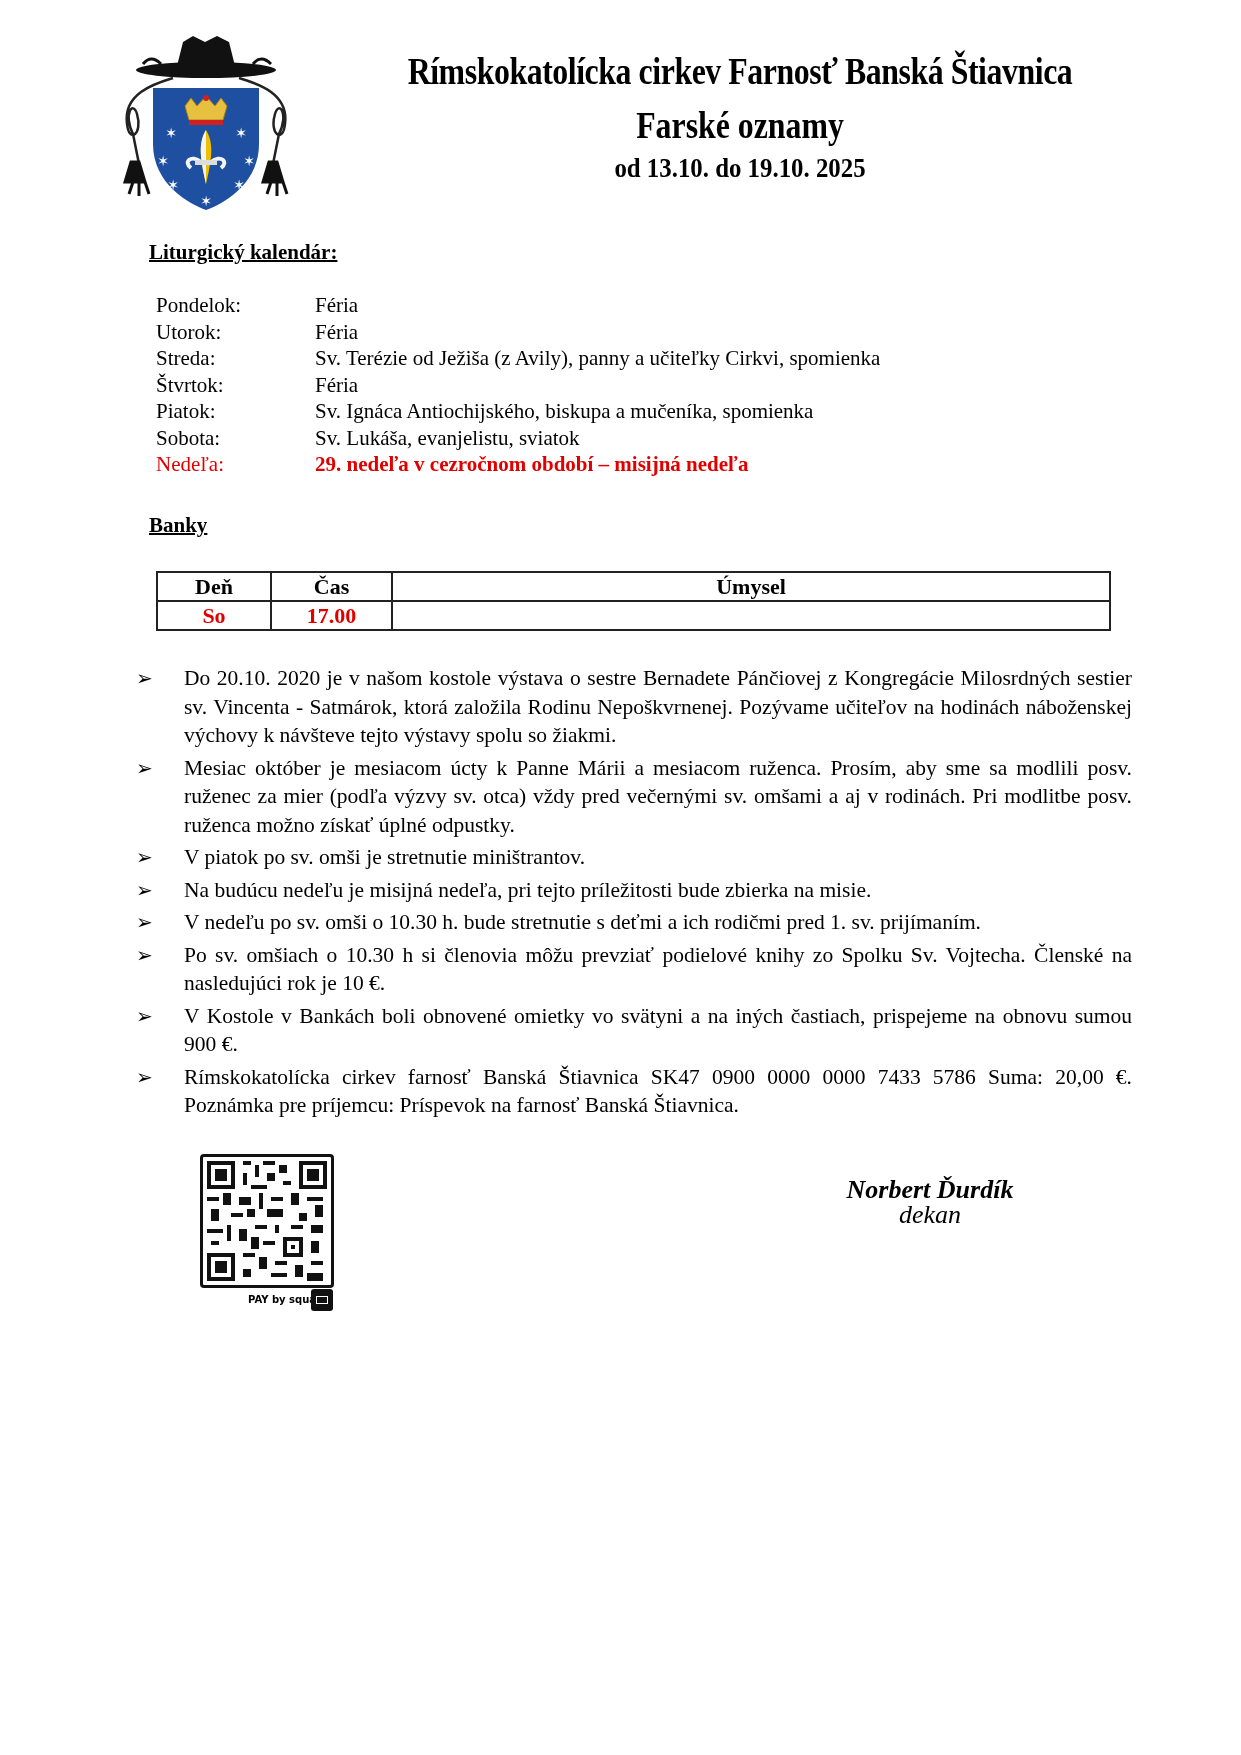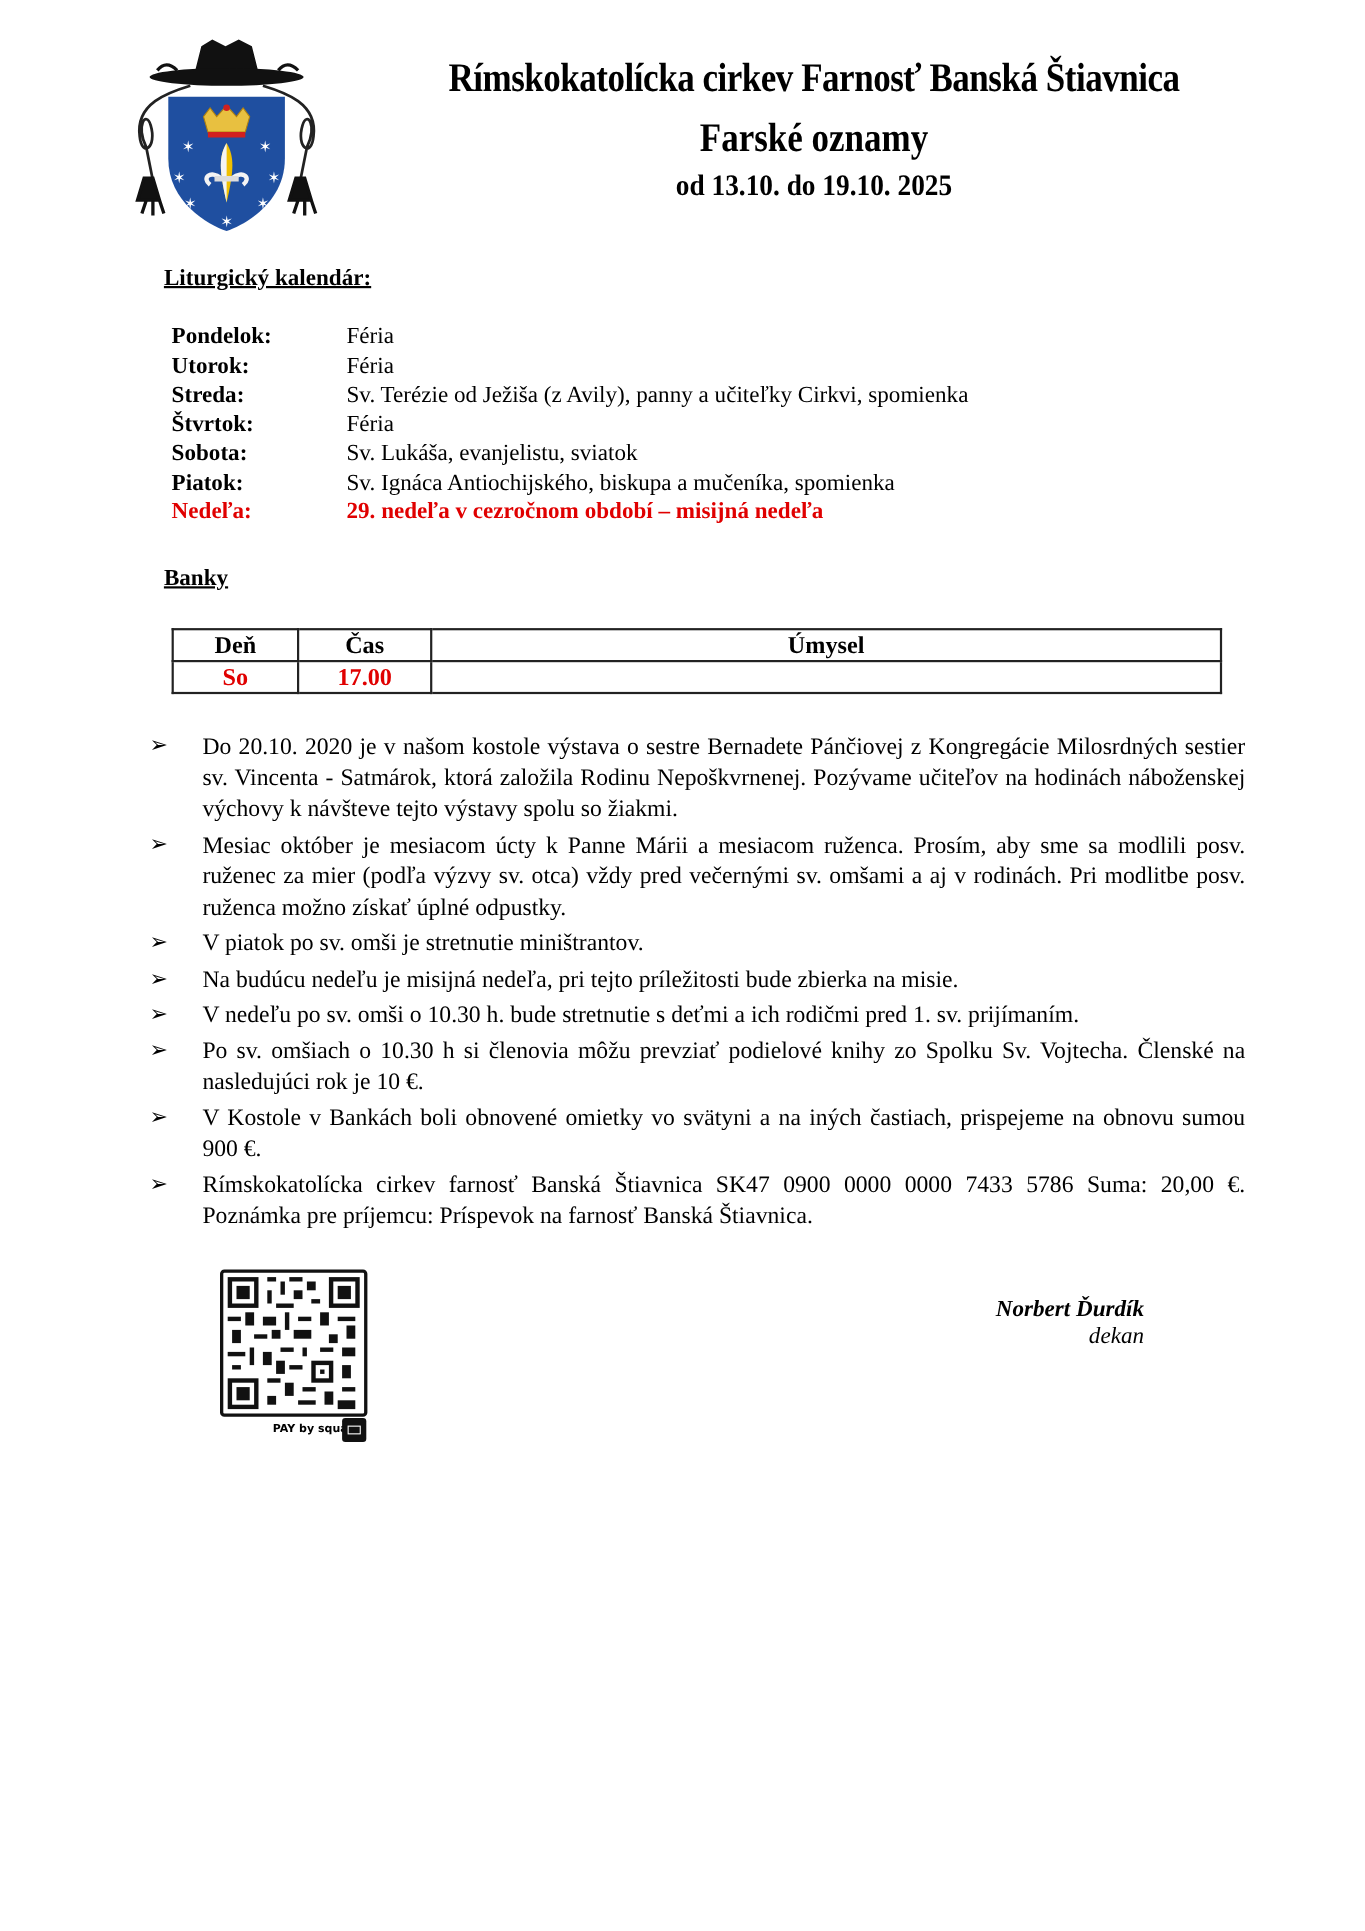--- a/index.html
+++ b/index.html
@@ -6,35 +6,35 @@
   body{width:1241px;height:1755px;position:relative;overflow:hidden;font-family:"Liberation Serif","DejaVu Serif",serif;color:#000;}
   .abs{position:absolute;}
   .logo{left:113px;top:34px;width:186px;height:176px;}
   .title{left:300px;width:880px;text-align:center;font-weight:bold;font-family:"Liberation Serif",serif;}
   .t1{top:50px;font-size:37px;letter-spacing:-0.5px;transform:scaleX(0.86);transform-origin:center;}
   .t2{top:104px;font-size:37px;transform:scaleX(0.86);transform-origin:center;}
   .t3{top:153px;font-size:27px;transform:scaleX(0.92);transform-origin:center;}
   .sec-head{font-weight:bold;font-size:21px;text-decoration:underline;text-decoration-thickness:2px;}
   .cal{left:156px;top:292px;font-size:21px;}
   .cal-row{height:26.5px;display:flex;line-height:26.5px;}
-  .cal-day{width:159px;font-weight:bold;}
+  .cal-day{width:159px;font-weight:normal;}
   .cal-row.red{color:#e00000;font-weight:bold;}
   .cal-row.red .cal-text{font-weight:bold;}
   table.banky{left:156px;top:571px;width:955px;border-collapse:collapse;font-size:22px;}
   table.banky td, table.banky th{border:2px solid #222;height:27px;padding:0;text-align:center;font-weight:bold;line-height:26px;}
   table.banky td.red{color:#e00000;margin-top:36px;}
   .bullets{left:130px;top:664px;width:1002px;font-size:21.5px;line-height:28.5px;}
   .bullet{display:flex;margin-bottom:4px;}
   .arrow{width:48px;flex:none;padding-left:6px;font-size:20px;}
   .btext{flex:1;text-align:justify;}
   .qr{left:200px;top:1154px;width:134px;height:134px;border:3px solid #111;border-radius:4px;background:#fff;box-sizing:border-box;}
   .pay{left:228px;top:1294px;font-family:"DejaVu Sans",sans-serif;font-size:10px;font-weight:bold;padding-left:20px;}
   .payicon{left:311px;top:1289px;width:22px;height:22px;background:#111;border-radius:3px;}
   .payicon:after{content:"";position:absolute;left:5px;top:7px;width:12px;height:8px;border:1.5px solid #fff;box-sizing:border-box;}
-  .sig{left:820px;top:1177px;width:220px;text-align:right;font-style:italic;font-size:21px;line-height:25px;}
+  .sig{left:820px;top:1177px;width:220px;text-align:center;font-style:italic;font-size:26px;line-height:25px;}
   .sig .name{font-weight:bold;}
 </style>
 </head>
 <body>
 
 <div class="abs logo">
   <svg width="186" height="176" viewBox="0 0 186 176">
 
     <path d="M70 8 L80 2 L92 8 L104 2 L116 8 L122 32 L64 32 Z" fill="#111"></path>
     <ellipse cx="93" cy="36" rx="70" ry="8" fill="#111"></ellipse>
@@ -84,26 +84,26 @@
     </div>
   <div class="cal-row">
       <span class="cal-day">Streda:</span>
       <span class="cal-text">Sv. Terézie od Ježiša (z Avily), panny a učiteľky Cirkvi, spomienka</span>
     </div>
   <div class="cal-row">
       <span class="cal-day">Štvrtok:</span>
       <span class="cal-text">Féria</span>
     </div>
   <div class="cal-row">
+      <span class="cal-day">Piatok:</span>
+      <span class="cal-text">Sv. Ignáca Antiochijského, biskupa a mučeníka, spomienka</span>
+    </div>
+  <div class="cal-row">
       <span class="cal-day">Sobota:</span>
       <span class="cal-text">Sv. Lukáša, evanjelistu, sviatok</span>
-    </div>
-  <div class="cal-row">
-      <span class="cal-day">Piatok:</span>
-      <span class="cal-text">Sv. Ignáca Antiochijského, biskupa a mučeníka, spomienka</span>
     </div>
   <div class="cal-row red">
       <span class="cal-day">Nedeľa:</span>
       <span class="cal-text">29. nedeľa v cezročnom období – misijná nedeľa</span>
     </div>
 </div>
 
 <div class="abs sec-head" style="left:149px;top:513px;">Banky</div>
 <table class="abs banky">
   <tbody>

